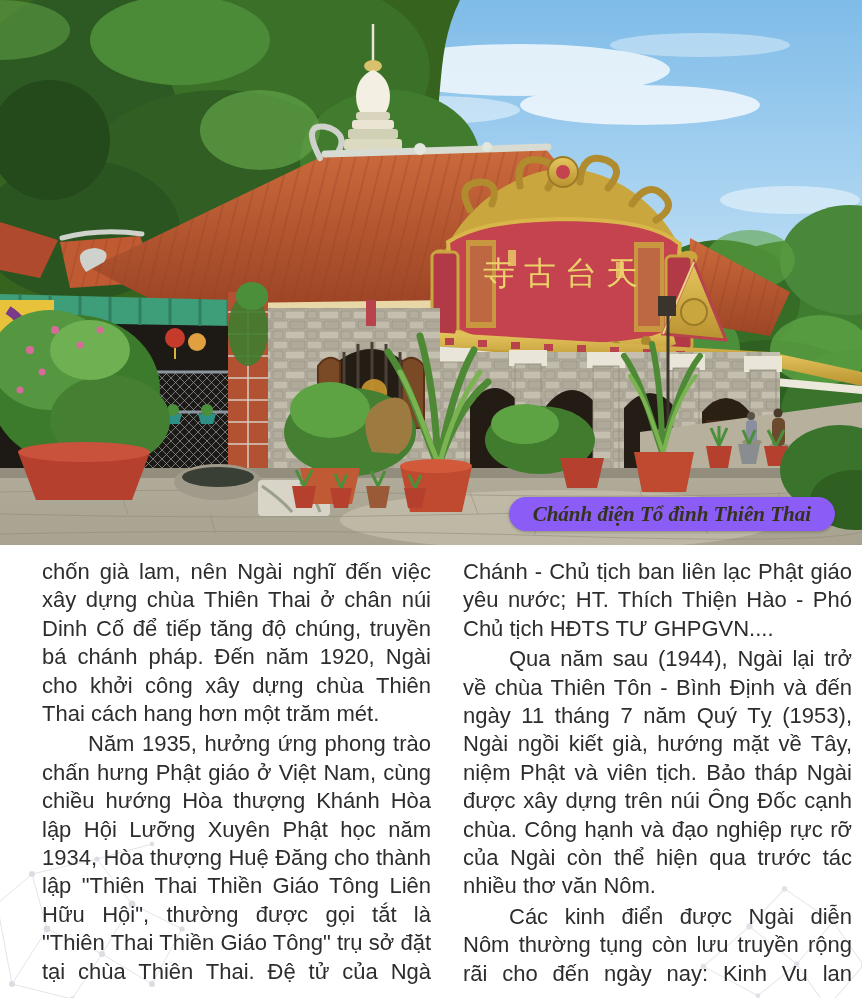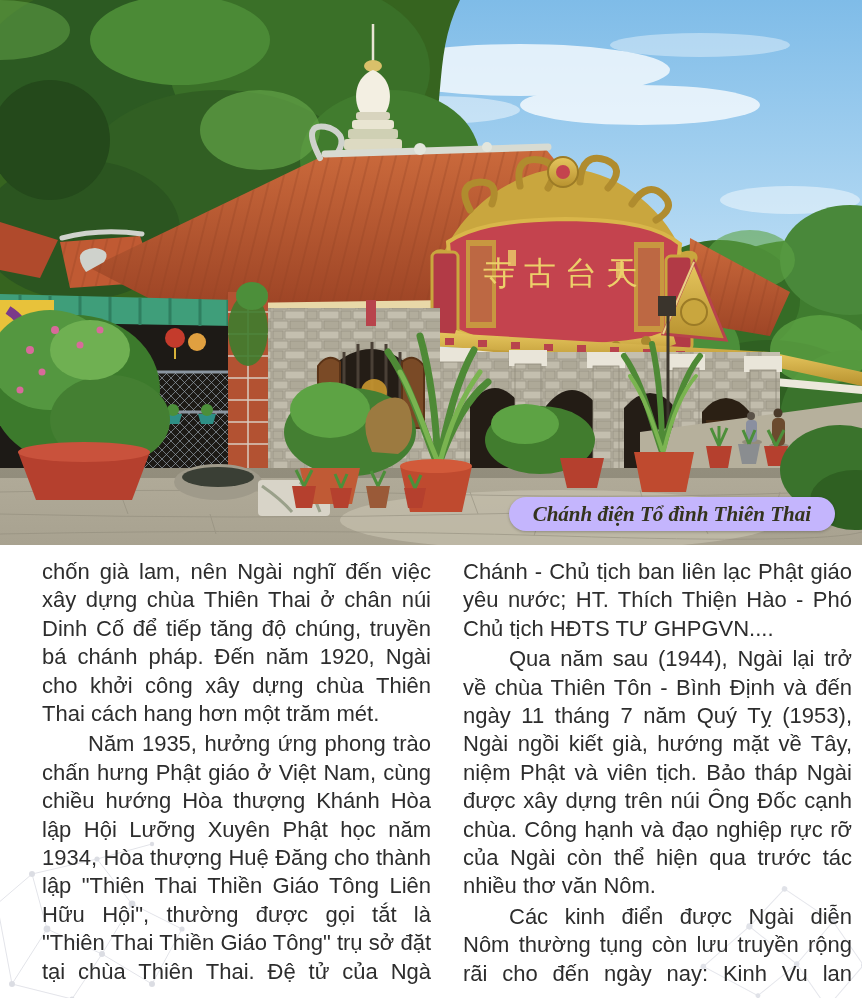--- a/index.html
+++ b/index.html
@@ -7,21 +7,21 @@
     position:relative;width:862px;height:998px;background:#ffffff;
     overflow:hidden;font-family:"Liberation Sans",sans-serif;
   }
   .photo{
     position:absolute;left:0;top:0;width:862px;height:545px;
     border-radius:0;overflow:hidden;
   }
   .photo svg{display:block;}
   .caption-pill{
     position:absolute;right:27px;bottom:14px;height:34px;
-    padding:0 24px;border-radius:18px;background:#c4b5fd;
+    padding:0 24px;border-radius:18px;background:#8b5cf6;
     display:flex;align-items:center;justify-content:flex-end;
     box-shadow:0 1px 3px rgba(0,0,0,.25);
   }
   .caption-pill span{
     font-family:"Liberation Serif",serif;font-style:italic;font-weight:600;
     font-size:21px;color:#33331d;white-space:nowrap;
   }
   .article{
     position:absolute;left:42px;top:558px;width:810px;height:432px;
     display:flex;gap:32px;overflow:hidden;

